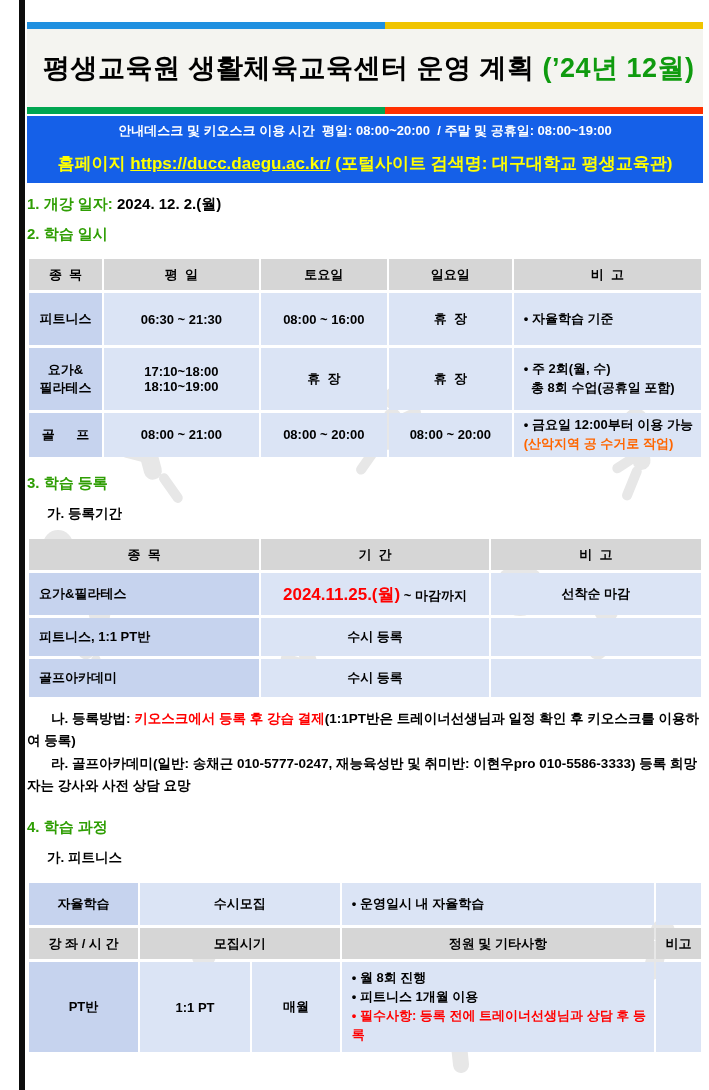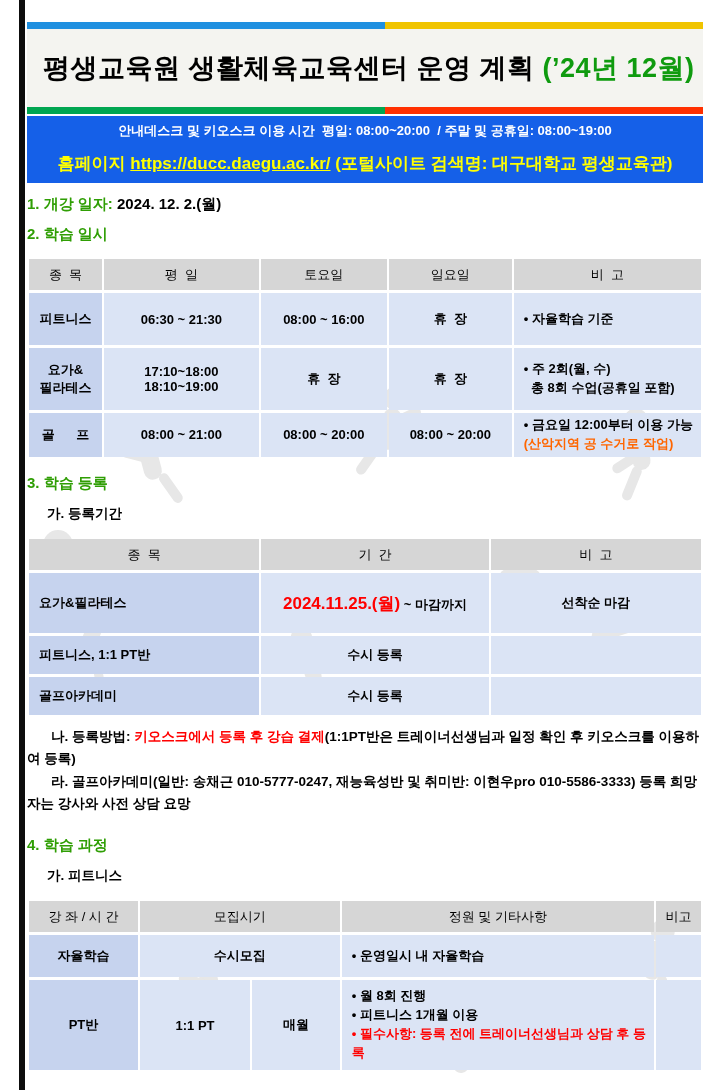--- a/index.html
+++ b/index.html
@@ -29,21 +29,21 @@
   .banner .b2{color:#ffff00;font-size:17px;margin-top:12px}
   .banner .url{color:#ffff00;text-decoration:underline;cursor:pointer}
 
   
   .sec{color:#2f9e04;font-size:15px;line-height:1}
   .sec .black{color:#000}
   .sub{font-size:13.5px;padding-left:20px}
 
   
   table{width:100%;border-collapse:separate;border-spacing:2px 3px;table-layout:fixed}
-  th{background:#d6d6d6;font-size:13px;font-weight:normal;height:29px;white-space:pre-wrap}
+  th{background:#d6d6d6;font-size:13px;font-weight:bold;height:29px;white-space:pre-wrap}
   td{font-size:13px;text-align:center;vertical-align:middle;padding:3px 2px}
   td.dark{background:#c6d3ee}
   td.light{background:#dbe4f5}
   td.left{text-align:left;padding-left:10px;}
   .pre{white-space:pre-wrap}
   .red{color:#ff0000}
   .redbig{color:#ff0000;font-size:17px}
   .orange{color:#ff6600}
   .bullets div{text-align:left;line-height:1.45;white-space:pre-wrap}
 
@@ -199,21 +199,21 @@
         <col style="width:34.5%">
         <col style="width:34%">
         <col style="width:31.5%">
       </colgroup>
     <tbody>
         <tr>
       <th>종  목</th>
       <th>기  간</th>
       <th>비  고</th>
     </tr>
-    <tr style="height:60px">
+    <tr style="height:42px">
       <td class="dark left">요가&amp;필라테스</td>
       <td class="light"><span class="redbig">2024.11.25.(월)</span><span class="pre"> ~ 마감까지</span></td>
       <td class="light">선착순 마감</td>
     </tr>
     <tr style="height:38px">
       <td class="dark left">피트니스, 1:1 PT반</td>
       <td class="light">수시 등록</td>
       <td class="light"></td>
     </tr>
     <tr style="height:38px">
@@ -232,34 +232,34 @@
 
   <table class="mt6">
     <colgroup>
         <col style="width:16.4%">
         <col style="width:16.6%">
         <col style="width:13.2%">
         <col style="width:47%">
         <col style="width:6.8%">
       </colgroup>
     <tbody>
-        <tr>
+        <tr style="height:42px">
+      <td class="dark">자율학습</td>
+      <td class="light" colspan="2">수시모집</td>
+      <td class="light left bullets">
+            <div>• 운영일시 내 자율학습</div>
+          </td>
+      <td class="light"></td>
+    </tr>
+    <tr>
       <th>강 좌 / 시 간</th>
       <th colspan="2">모집시기</th>
       <th>정원 및 기타사항</th>
       <th>비고</th>
     </tr>
-    <tr style="height:42px">
-      <td class="dark">자율학습</td>
-      <td class="light" colspan="2">수시모집</td>
-      <td class="light left bullets">
-            <div>• 운영일시 내 자율학습</div>
-          </td>
-      <td class="light"></td>
-    </tr>
     <tr style="height:90px">
       <td class="dark">PT반</td>
       <td class="light">1:1 PT</td>
       <td class="light">매월</td>
       <td class="light left bullets">
         <div>• 월 8회 진행</div>
         <div>• 피트니스 1개월 이용</div>
         <div class="red">• 필수사항: 등록 전에 트레이너선생님과 상담 후 등록</div>
       </td>
       <td class="light"></td>

